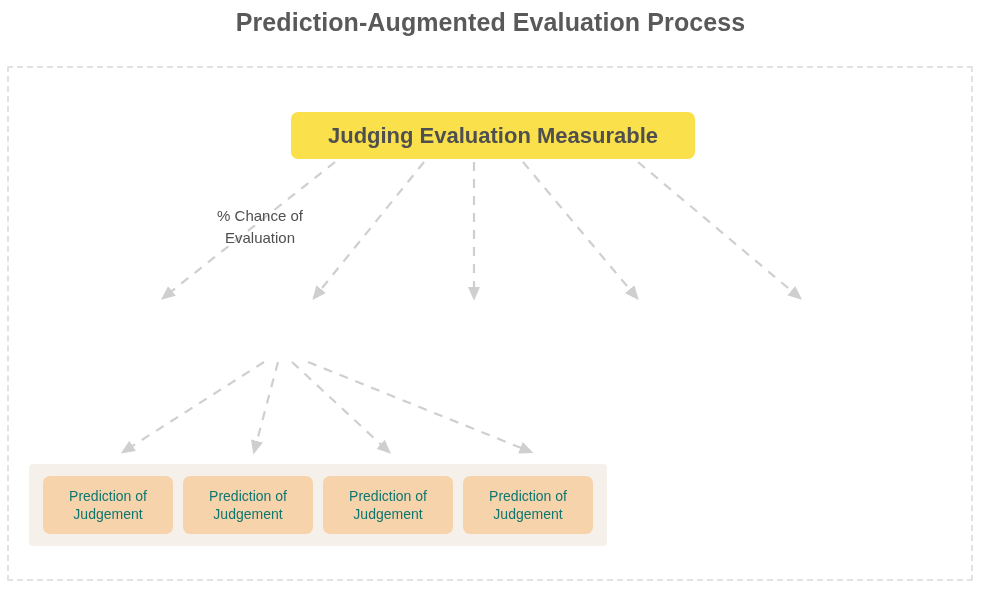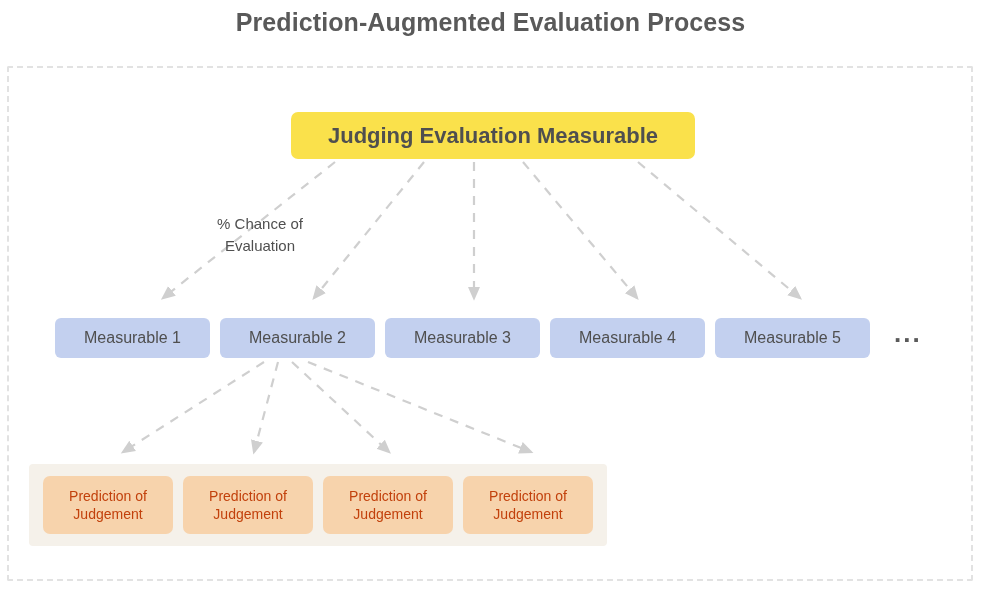--- a/index.html
+++ b/index.html
@@ -74,21 +74,20 @@
   
   #chance-label {
     position: absolute;
     left: 190px;
     top: 205px;
     width: 140px;
     text-align: center;
     font-size: 15px;
     line-height: 22px;
     color: #4f4f4f;
-    margin-top: 8px;
   }
 
   
   #measurable-row {
     position: absolute;
     left: 55px;
     top: 318px;
     display: flex;
     align-items: center;
     gap: 10px;
@@ -133,21 +132,21 @@
   }
   .prediction-box {
     flex: 1 1 0;
     height: 58px;
     background: #F7D3AC;
     border-radius: 7px;
     display: flex;
     align-items: center;
     justify-content: center;
     text-align: center;
-    color: #c2410c;
+    color: #0f766e;
     font-size: 14px;
     line-height: 18px;
   }
 </style>
 </head>
 <body>
 
 <div id="canvas">
 
   <div id="page-title">Prediction-Augmented Evaluation Process</div>
@@ -176,47 +175,29 @@
       <line x1="308" y1="362" x2="531" y2="452"></line>
     </g>
   </svg>
 
   <div id="subprocess-box">
     <span>Judging Evaluation Measurable</span>
   </div>
 
   <div id="chance-label">% Chance of<br>Evaluation</div>
 
-  <div id="measurable-row">
-    <div class="measurable-box">
-      <span>Measurable 1</span>
-    </div>
-    <div class="measurable-box">
-      <span>Measurable 2</span>
-    </div>
-    <div class="measurable-box">
-      <span>Measurable 3</span>
-    </div>
-    <div class="measurable-box">
-      <span>Measurable 4</span>
-    </div>
-    <div class="measurable-box">
-      <span>Measurable 5</span>
-    </div>
-    <div id="measurable-ellipsis">...</div>
+
+  <div id="prediction-group">
+    <div class="prediction-box">
+      <span>Prediction of<br>Judgement</span>
+    </div>
+    <div class="prediction-box">
+      <span>Prediction of<br>Judgement</span>
+    </div>
+    <div class="prediction-box">
+      <span>Prediction of<br>Judgement</span>
+    </div>
+    <div class="prediction-box">
+      <span>Prediction of<br>Judgement</span>
+    </div>
   </div>
 
-  <div id="prediction-group">
-    <div class="prediction-box">
-      <span>Prediction of<br>Judgement</span>
-    </div>
-    <div class="prediction-box">
-      <span>Prediction of<br>Judgement</span>
-    </div>
-    <div class="prediction-box">
-      <span>Prediction of<br>Judgement</span>
-    </div>
-    <div class="prediction-box">
-      <span>Prediction of<br>Judgement</span>
-    </div>
-  </div>
-
 </div>
 
 </body></html>

